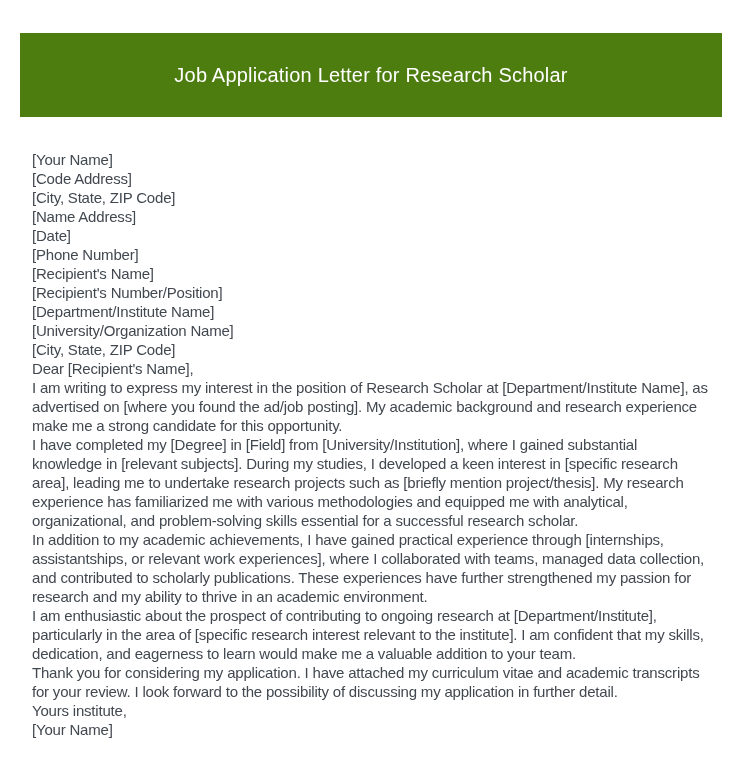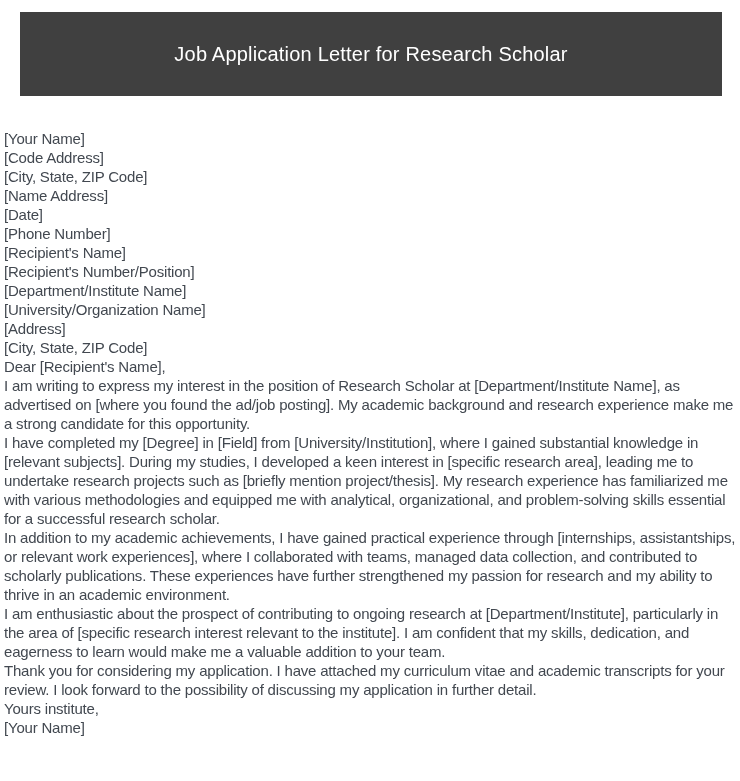--- a/index.html
+++ b/index.html
@@ -11,37 +11,37 @@
       height: 781px;
       font-family: "Liberation Sans", sans-serif;
       overflow: hidden;
     }
     .page {
       width: 740px;
       height: 781px;
       background: #ffffff;
     }
     .banner {
-      margin: 12px 18px 0 20px;
+      margin: 33px 18px 0 20px;
       height: 84px;
-      background: #404040;
+      background: #4d7c0f;
       display: flex;
       align-items: center;
       justify-content: center;
     }
     .banner-title {
       margin: 0;
       color: #ffffff;
       font-size: 20px;
       font-weight: 500;
       letter-spacing: 0.2px;
     }
     .letter {
       margin-top: 33px;
-      padding: 0 4px;
+      padding: 0 32px;
       color: #424850;
       font-size: 15px;
       line-height: 19px;
       letter-spacing: -0.2px;
     }
     .line, .para {
       margin: 0;
       padding: 0;
     }
   </style>
@@ -61,21 +61,20 @@
     <div class="line">[City, State, ZIP Code]</div>
     <div class="line">[Name Address]</div>
     <div class="line">[Date]</div>
 
     <div class="line">[Phone Number]</div>
 
     <div class="line">[Recipient's Name]</div>
     <div class="line">[Recipient's Number/Position]</div>
     <div class="line">[Department/Institute Name]</div>
     <div class="line">[University/Organization Name]</div>
-    <div class="line">[Address]</div>
     <div class="line">[City, State, ZIP Code]</div>
 
     <div class="line">Dear [Recipient's Name],</div>
 
     <p class="para">I am writing to express my interest in the position of Research Scholar at [Department/Institute Name], as advertised on [where you found the ad/job posting]. My academic background and research experience make me a strong candidate for this opportunity.</p>
     <p class="para">I have completed my [Degree] in [Field] from [University/Institution], where I gained substantial knowledge in [relevant subjects]. During my studies, I developed a keen interest in [specific research area], leading me to undertake research projects such as [briefly mention project/thesis]. My research experience has familiarized me with various methodologies and equipped me with analytical, organizational, and problem-solving skills essential for a successful research scholar.</p>
     <p class="para">In addition to my academic achievements, I have gained practical experience through [internships, assistantships, or relevant work experiences], where I collaborated with teams, managed data collection, and contributed to scholarly publications. These experiences have further strengthened my passion for research and my ability to thrive in an academic environment.</p>
     <p class="para">I am enthusiastic about the prospect of contributing to ongoing research at [Department/Institute], particularly in the area of [specific research interest relevant to the institute]. I am confident that my skills, dedication, and eagerness to learn would make me a valuable addition to your team.</p>
     <p class="para">Thank you for considering my application. I have attached my curriculum vitae and academic transcripts for your review. I look forward to the possibility of discussing my application in further detail.</p>
 

